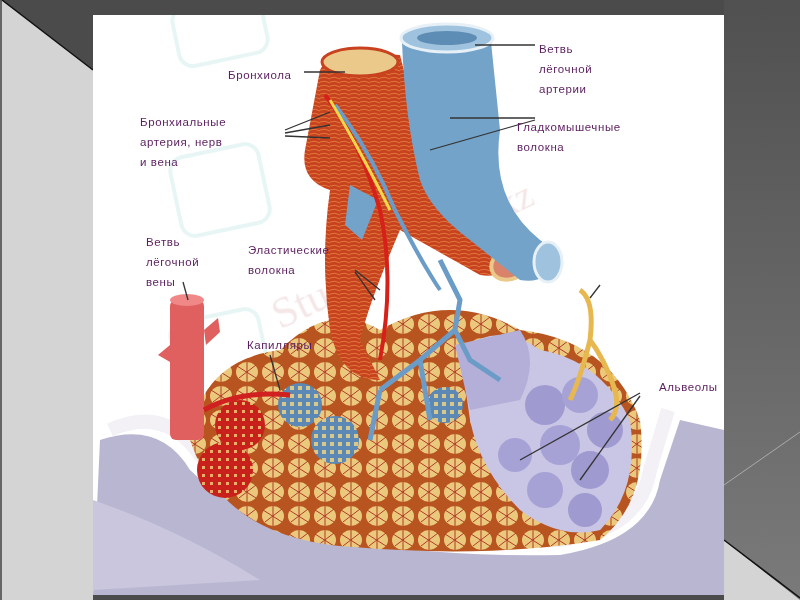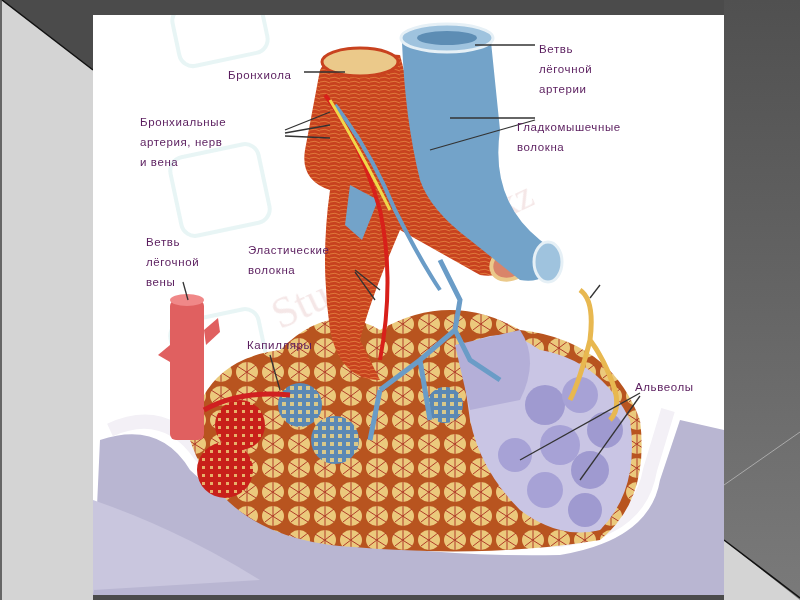--- a/index.html
+++ b/index.html
@@ -130,14 +130,14 @@
 лёгочной
 артерии</div>
   <div class="label" style="left:424px;top:102px;">Гладкомышечные
 волокна</div>
   <div class="label" style="left:53px;top:217px;">Ветвь
 лёгочной
 вены</div>
   <div class="label" style="left:155px;top:225px;">Эластические
 волокна</div>
   <div class="label" style="left:138px;top:320px;margin-left:16px;">Капилляры</div>
-  <div class="label" style="left:542px;top:362px;text-align:center;">Альвеолы</div>
+  <div class="label" style="left:566px;top:362px;text-align:center;">Альвеолы</div>
 </div>
 
 </body></html>

